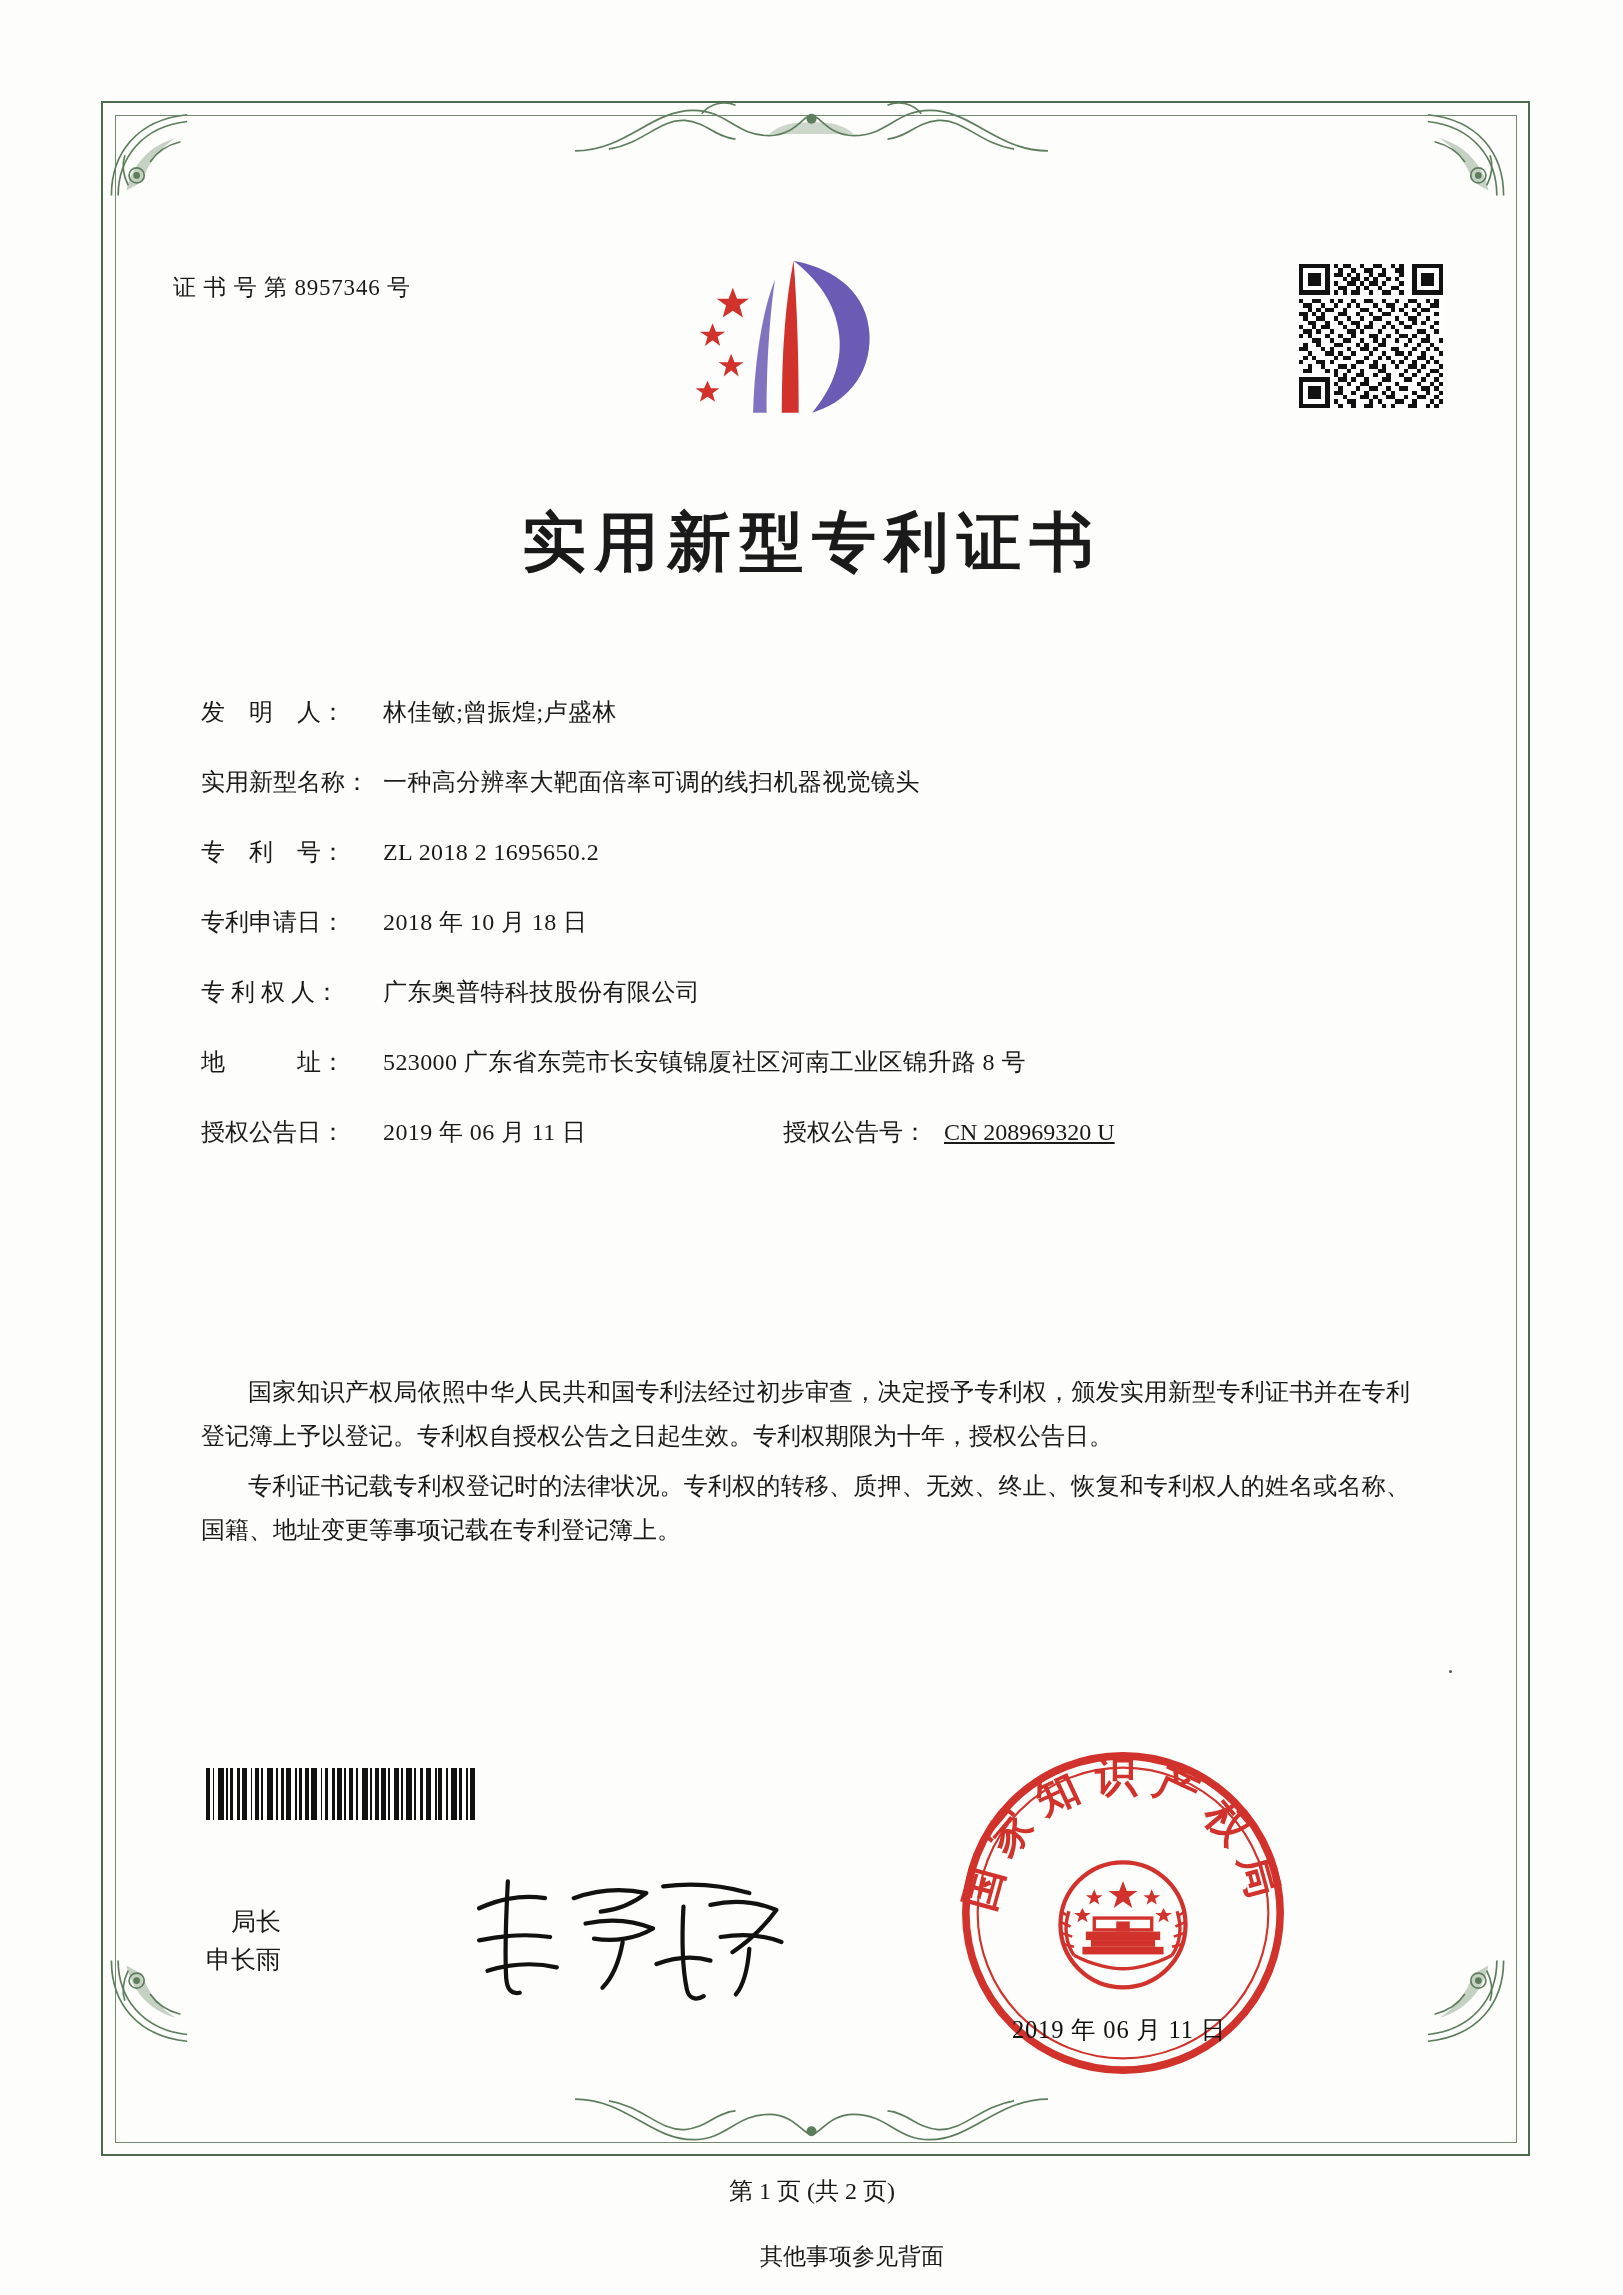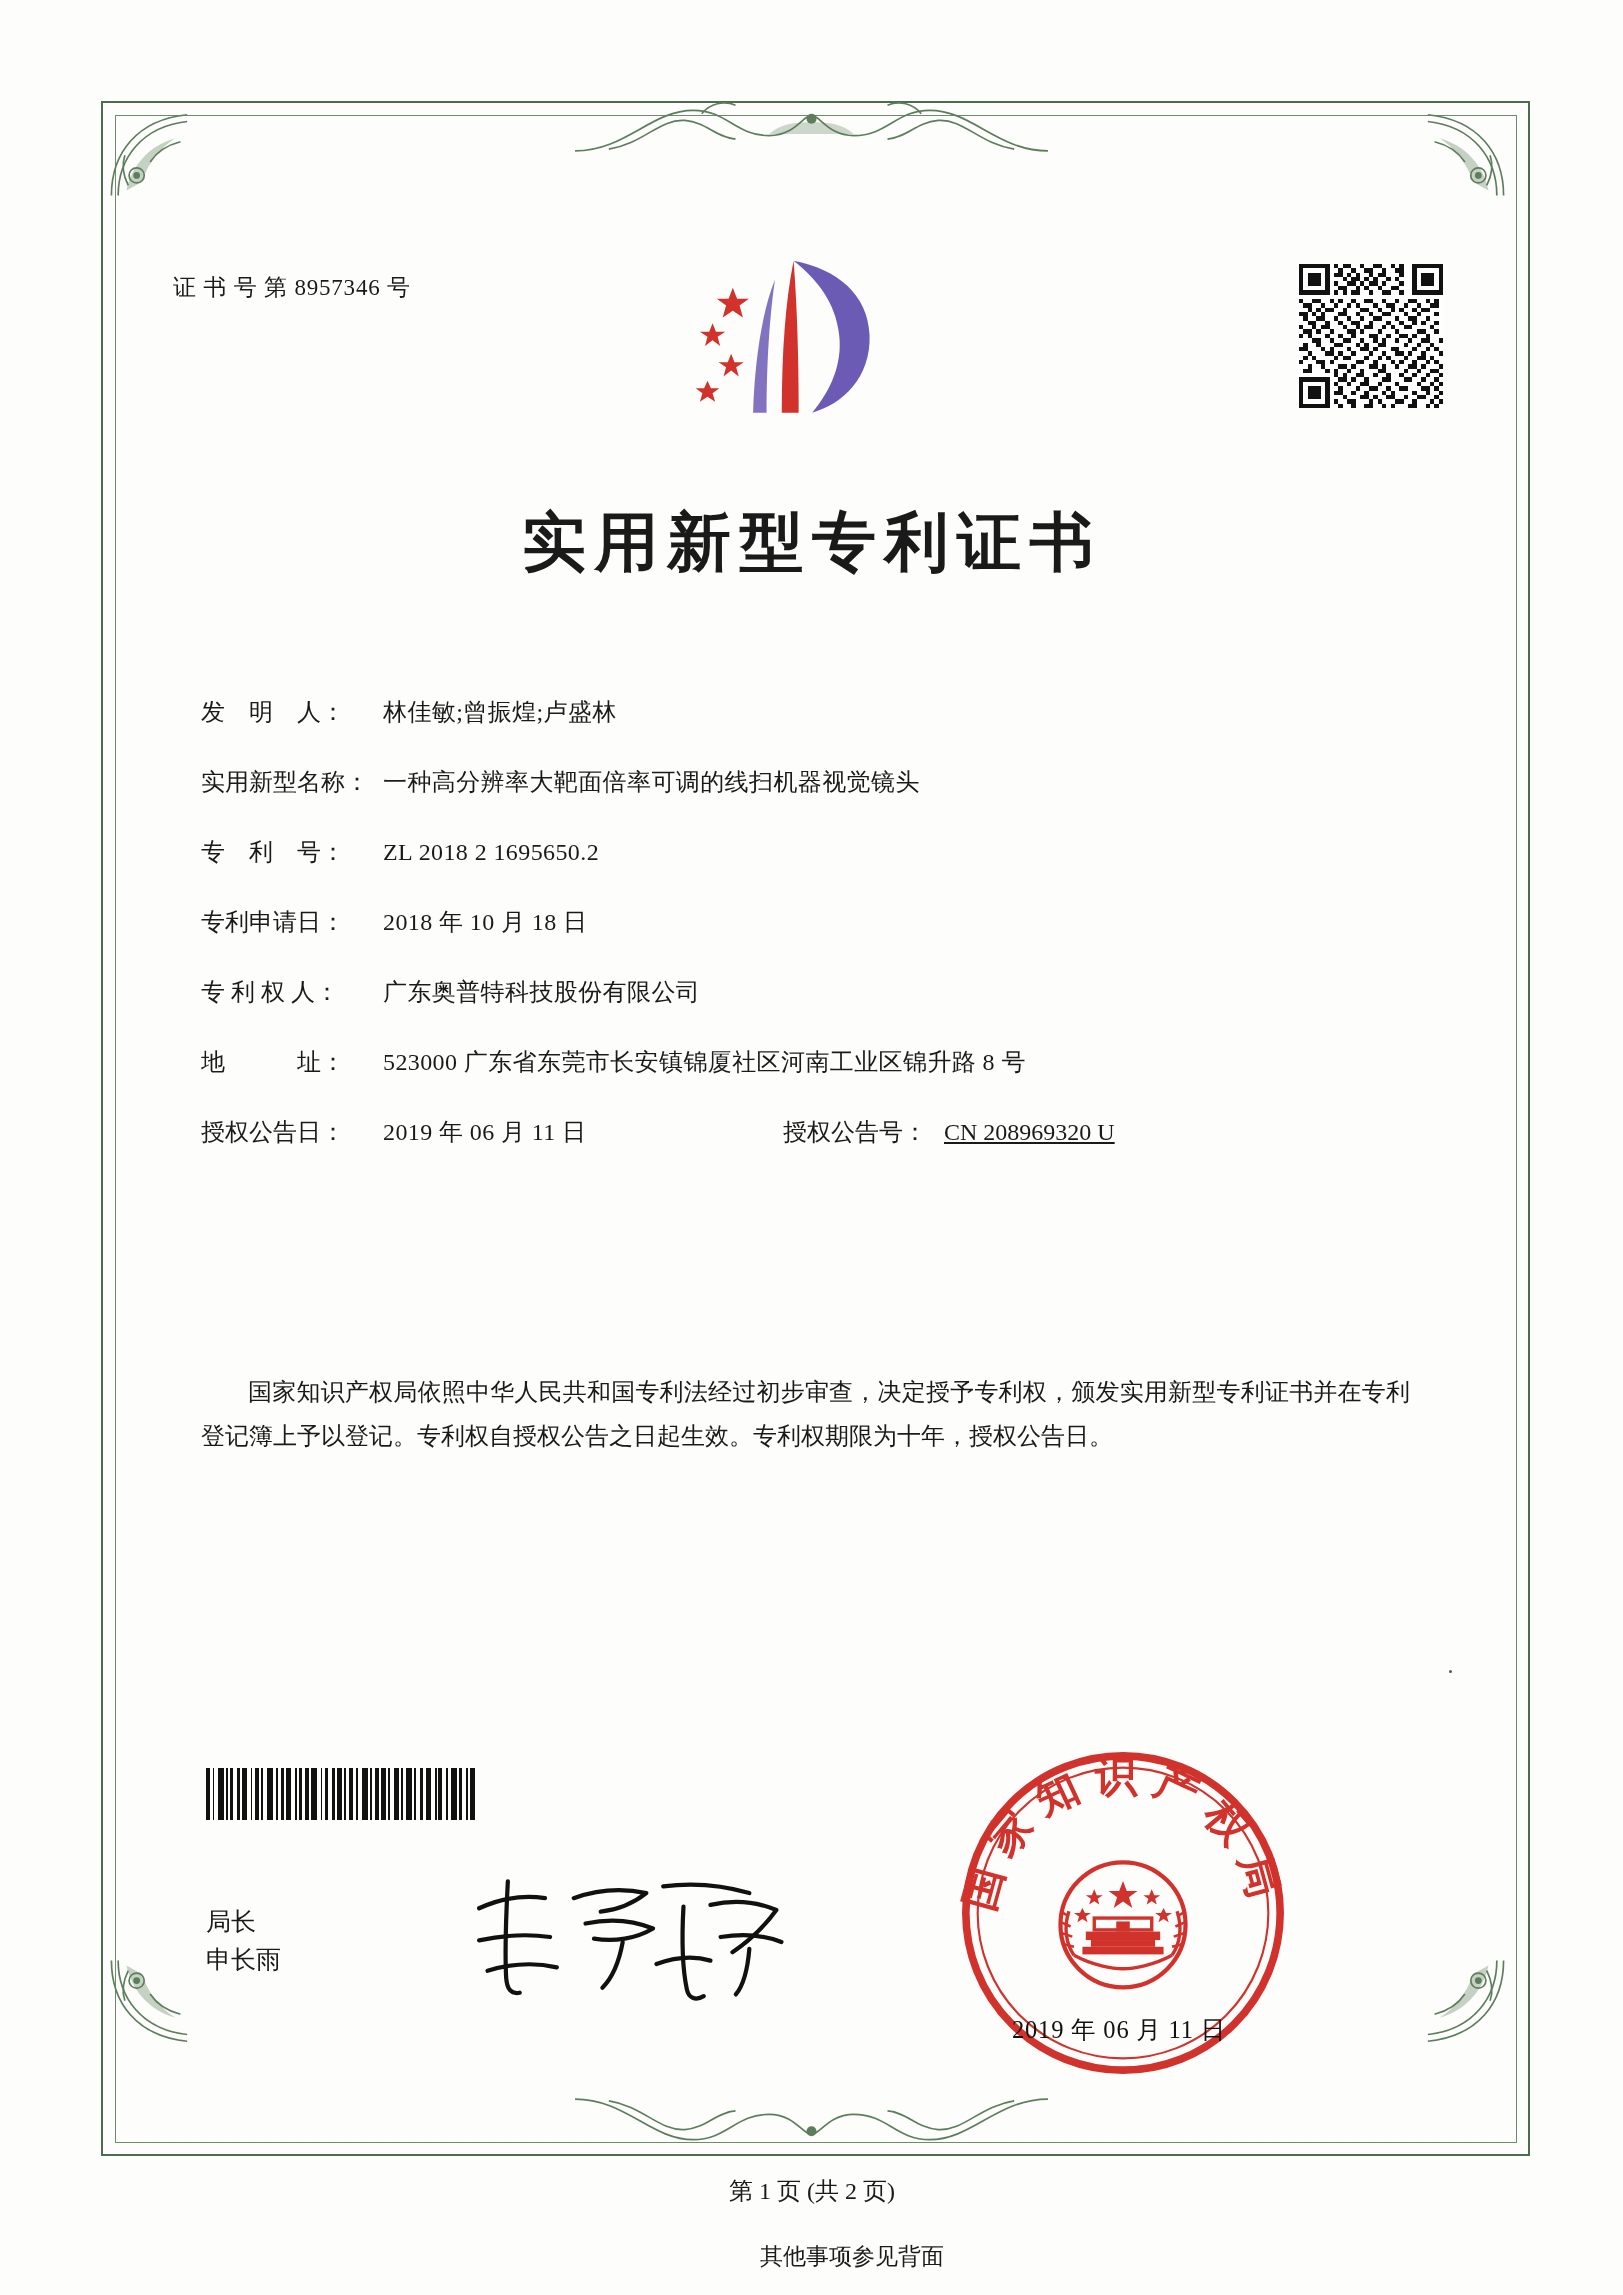--- a/index.html
+++ b/index.html
@@ -166,20 +166,21 @@
     background: #111;
     height: 100%;
   }
 
   
   .sig-label {
     position: absolute;
     left: 206px; top: 1903px;
     font-size: 25px;
     line-height: 1.5;
+    text-align: right;
   }
   .signature {
     position: absolute;
     left: 457px; top: 1861px;
     width: 355px; height: 152px;
     color: #111;
   }
   .signature svg { width: 355px; height: 152px; display: block; }
 
   
@@ -643,20 +644,21 @@
       <div class="field-label">授权公告日：</div>
       <div class="field-value">2019 年 06 月 11 日</div>
       <div class="field-label2">授权公告号：</div>
       <div class="field-value2">CN 208969320 U</div>
     </div>
 
   </div>
 
   <div class="paragraphs">
     <p>国家知识产权局依照中华人民共和国专利法经过初步审查，决定授予专利权，颁发实用新型专利证书并在专利登记簿上予以登记。专利权自授权公告之日起生效。专利权期限为十年，授权公告日。</p>
+    <p>专利证书记载专利权登记时的法律状况。专利权的转移、质押、无效、终止、恢复和专利权人的姓名或名称、国籍、地址变更等事项记载在专利登记簿上。</p>
   </div>
 
   <div class="dot"></div>
 
   <div class="barcode">
     <i style="width:4.2px"></i>
       <i style="width:2.5px;background:transparent"></i>
     <i style="width:1.7px"></i>
       <i style="width:3.4px;background:transparent"></i>
     <i style="width:6px"></i>

